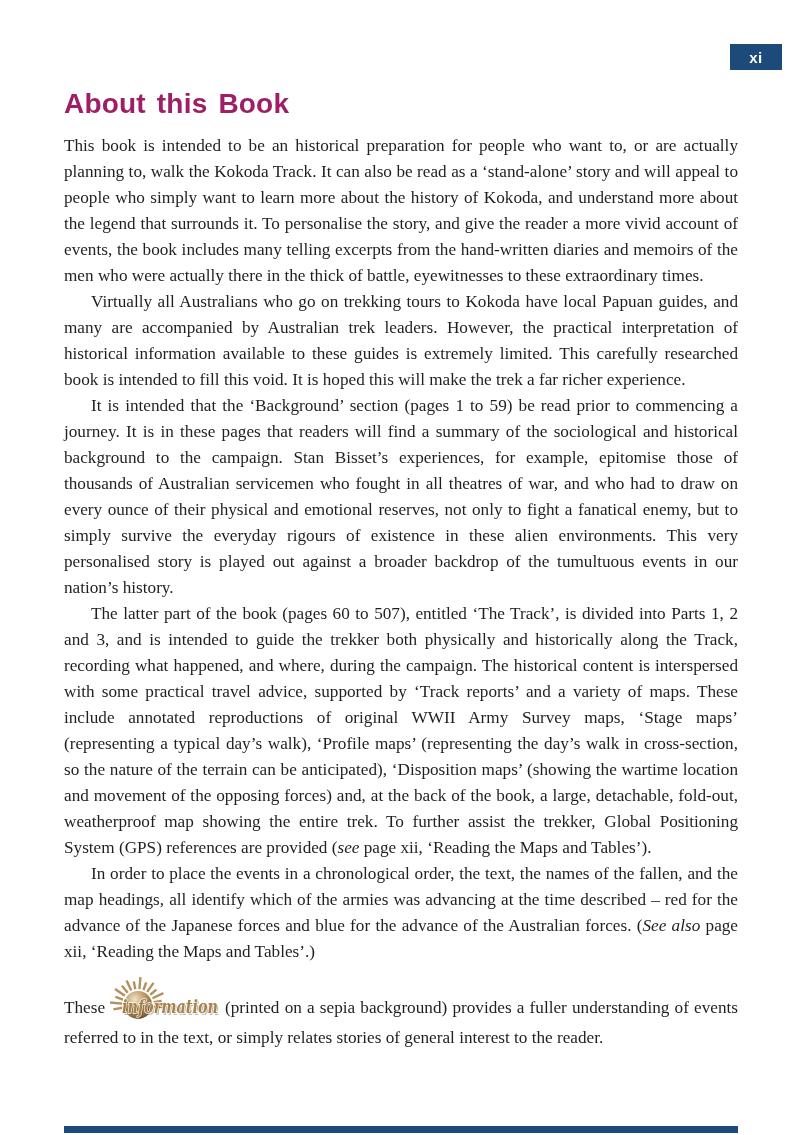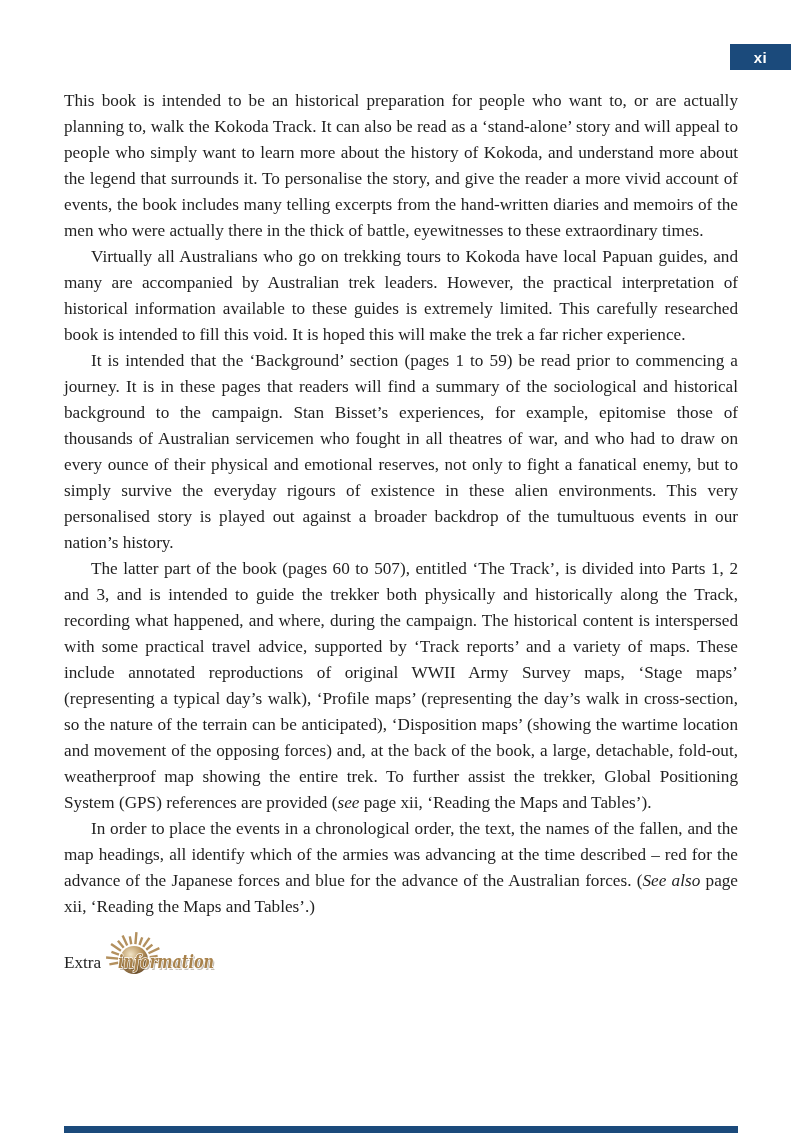--- a/index.html
+++ b/index.html
@@ -8,21 +8,21 @@
     width: 800px;
     height: 1135px;
     background: #ffffff;
     overflow: hidden;
     font-family: "Liberation Serif", serif;
   }
   .page-number-tab {
     position: absolute;
     left: 730px;
     top: 44px;
-    width: 61px;
+    width: 52px;
     height: 26px;
     background: #1b4a7b;
     color: #ffffff;
     font-family: "Liberation Sans", sans-serif;
     font-weight: bold;
     font-size: 15px;
     letter-spacing: 0.5px;
     display: flex;
     align-items: center;
     justify-content: center;
@@ -90,29 +90,30 @@
 </head>
 <body>
 
 <div class="page">
 
   <div class="page-number-tab">
     <span>xi</span>
   </div>
 
   <div class="content">
+    <h1 class="heading">About this Book</h1>
 
     <div class="body-text">
       <p>This book is intended to be an historical preparation for people who want to, or are actually planning to, walk the Kokoda Track. It can also be read as a ‘stand-alone’ story and will appeal to people who simply want to learn more about the history of Kokoda, and understand more about the legend that surrounds it. To personalise the story, and give the reader a more vivid account of events, the book includes many telling excerpts from the hand-written diaries and memoirs of the men who were actually there in the thick of battle, eyewitnesses to these extraordinary times.</p>
       <p class="para-indent">Virtually all Australians who go on trekking tours to Kokoda have local Papuan guides, and many are accompanied by Australian trek leaders. However, the practical interpretation of historical information available to these guides is extremely limited. This carefully researched book is intended to fill this void. It is hoped this will make the trek a far richer experience.</p>
       <p class="para-indent">It is intended that the ‘Background’ section (pages 1 to 59) be read prior to commencing a journey. It is in these pages that readers will find a summary of the sociological and historical background to the campaign. Stan Bisset’s experiences, for example, epitomise those of thousands of Australian servicemen who fought in all theatres of war, and who had to draw on every ounce of their physical and emotional reserves, not only to fight a fanatical enemy, but to simply survive the everyday rigours of existence in these alien environments. This very personalised story is played out against a broader backdrop of the tumultuous events in our nation’s history.</p>
       <p class="para-indent"><span>The latter part of the book (pages 60 to 507), entitled ‘The Track’, is divided into Parts 1, 2 and 3, and is intended to guide the trekker both physically and historically along the Track, recording what happened, and where, during the campaign. The historical content is interspersed with some practical travel advice, supported by ‘Track reports’ and a variety of maps. These include annotated reproductions of original WWII Army Survey maps, ‘Stage maps’ (representing a typical day’s walk), ‘Profile maps’ (representing the day’s walk in cross-section, so the nature of the terrain can be anticipated), ‘Disposition maps’ (showing the wartime location and movement of the opposing forces) and, at the back of the book, a large, detachable, fold-out, weatherproof map showing the entire trek. To further assist the trekker, Global Positioning System (GPS) references are provided (</span><span class="ital">see</span><span> page xii, ‘Reading the Maps and Tables’).</span></p>
       <p class="para-indent"><span>In order to place the events in a chronological order, the text, the names of the fallen, and the map headings, all identify which of the armies was advancing at the time described – red for the advance of the Japanese forces and blue for the advance of the Australian forces. (</span><span class="ital">See also</span><span> page xii, ‘Reading the Maps and Tables’.)</span></p>
 
-      <p class="para-extra"><span>Extra</span><svg class="info-logo" viewBox="0 0 112 48" xmlns="http://www.w3.org/2000/svg">
+      <p class="para-extra"><span>These</span><svg class="info-logo" viewBox="0 0 112 48" xmlns="http://www.w3.org/2000/svg">
           <defs>
             <radialGradient id="sphereGrad" cx="38%" cy="30%" r="75%">
               <stop offset="0%" stop-color="#f0e2c4"></stop>
               <stop offset="55%" stop-color="#b9955f"></stop>
               <stop offset="100%" stop-color="#6e5130"></stop>
             </radialGradient>
           </defs>
           <g transform="translate(30,28)" stroke="#b3905e" stroke-width="2.4">
             <line x1="0" y1="-16" x2="0" y2="-25" transform="rotate(-100)"></line>
             <line x1="0" y1="-16" x2="0" y2="-28" transform="rotate(-85)"></line>
@@ -125,19 +126,19 @@
             <line x1="0" y1="-16" x2="0" y2="-24" transform="rotate(20)"></line>
             <line x1="0" y1="-16" x2="0" y2="-27" transform="rotate(35)"></line>
             <line x1="0" y1="-16" x2="0" y2="-24" transform="rotate(50)"></line>
             <line x1="0" y1="-16" x2="0" y2="-28" transform="rotate(65)"></line>
             <line x1="0" y1="-16" x2="0" y2="-24" transform="rotate(80)"></line>
             <line x1="0" y1="-16" x2="0" y2="-26" transform="rotate(95)"></line>
           </g>
           <circle cx="30" cy="28" r="14" fill="url(#sphereGrad)"></circle>
           <text class="logo-word-shadow" x="15.5" y="37.5" textLength="96" lengthAdjust="spacingAndGlyphs">information</text>
           <text class="logo-word-main" x="14" y="36" textLength="96" lengthAdjust="spacingAndGlyphs">information</text>
-        </svg></p>
+        </svg><span>(printed on a sepia background) provides a fuller understanding of events referred to in the text, or simply relates stories of general interest to the reader.</span></p>
     </div>
   </div>
 
   <div class="footer-rule"></div>
 
 </div>
 
 </body></html>

